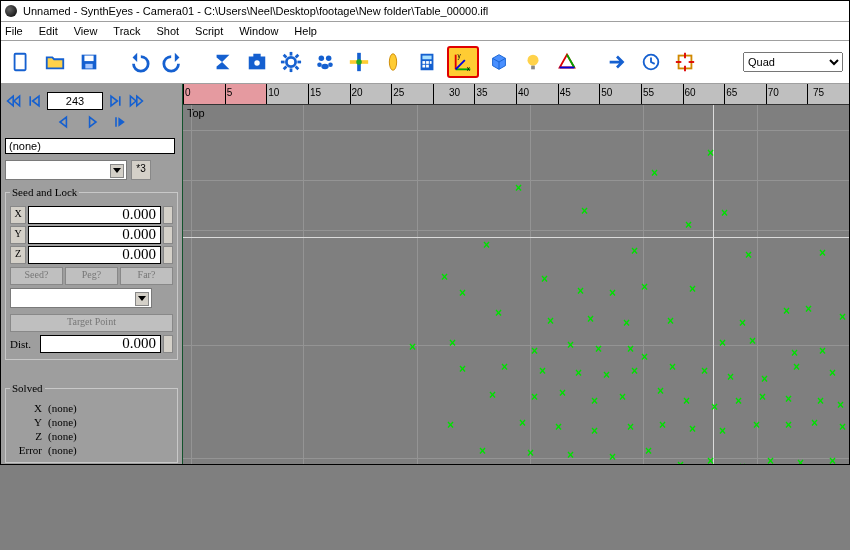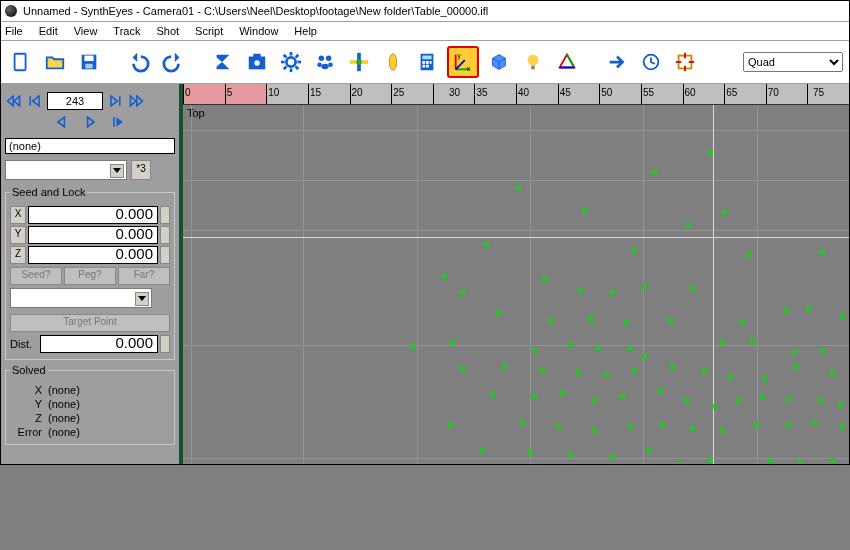--- a/index.html
+++ b/index.html
@@ -13,36 +13,36 @@
   .menubar span{cursor:default;}
   
   .toolbar{height:38px;background:#fff;display:flex;align-items:center;padding:2px 6px;gap:6px;border-bottom:1px solid #a0a0a0;}
   .tbtn{width:28px;height:28px;display:flex;align-items:center;justify-content:center;border-radius:3px;flex:0 0 auto;}
   .tbtn svg{width:22px;height:22px;}
   .tsep{width:10px;}
   .highlighted{border:2px solid #e00000;background:#ffcc33;}
   .toolbar select{height:20px;font-size:11px;margin-left:auto;width:100px;}
   
   .body{flex:1;display:flex;min-height:0;}
-  .left{width:182px;background:#9e9e9e;border-right:4px solid #14532d;padding:4px 4px 0 4px;box-sizing:border-box;}
+  .left{width:182px;background:#9e9e9e;border-right:1px solid #14532d;padding:4px 4px 0 4px;box-sizing:border-box;}
   .right{flex:1;display:flex;flex-direction:column;min-width:0;}
   
   .framectrl{display:flex;align-items:center;gap:3px;margin:4px 0;}
   .navbtn{width:18px;height:16px;display:flex;align-items:center;justify-content:center;}
   .navbtn svg{width:16px;height:14px;}
   .framebox{width:54px;height:16px;background:#fff;border:1px solid #000;text-align:center;line-height:16px;font-size:11px;}
   .row2{display:flex;justify-content:center;gap:10px;margin:4px 0 8px;}
   .txtfield{height:16px;background:#fff;border:1px solid #000;box-sizing:border-box;padding:0 3px;line-height:14px;font-size:11px;}
   .none-field{width:170px;margin-bottom:6px;}
   .combo-row{display:flex;align-items:center;gap:4px;margin-bottom:6px;}
   .combo{width:120px;height:18px;background:#fff;border:1px solid #7a7a7a;position:relative;}
   .combo:after{content:"";position:absolute;right:2px;top:3px;width:12px;height:12px;background:#d4d0c8;border:1px solid #888;}
   .combo:before{content:"";position:absolute;right:5px;top:7px;border-left:4px solid transparent;border-right:4px solid transparent;border-top:5px solid #000;z-index:2;}
   .sqbtn{width:18px;height:18px;background:#d4d0c8;border:1px solid #888;text-align:center;line-height:16px;font-size:10px;}
-  fieldset{border:1px solid #c8c8c8;margin:0 0 4px 0;padding:6px 4px 4px 4px;}
+  fieldset{border:1px solid #c8c8c8;margin:0 0 22px 0;padding:6px 4px 4px 4px;font-family:Liberation Serif, serif;}
   legend{font-size:11px;color:#000;padding:0 2px;}
   .coord-row{display:flex;align-items:center;margin:2px 0;}
   .coord-row .lbl{width:14px;height:16px;background:#d4d0c8;border:1px solid #888;text-align:center;line-height:14px;font-size:10px;}
   .coord-row .val{flex:1;height:16px;background:#fff;border:1px solid #000;text-align:right;padding:0 4px;line-height:14px;font-size:15px;margin:0 2px;}
   .coord-row .tiny{width:8px;height:16px;background:#d4d0c8;border:1px solid #888;}
   .btnrow{display:flex;gap:2px;margin:3px 0;border-radius:8px;}
   .grey-btn{flex:1;height:16px;background:#bfbfbf;border:1px solid #888;color:#777;text-align:center;line-height:14px;font-size:10px;}
   .solved-row{display:flex;margin:2px 0;}
   .solved-row .lbl{width:32px;text-align:right;padding-right:6px;color:#000;}
   .solved-row .val{color:#000;}

